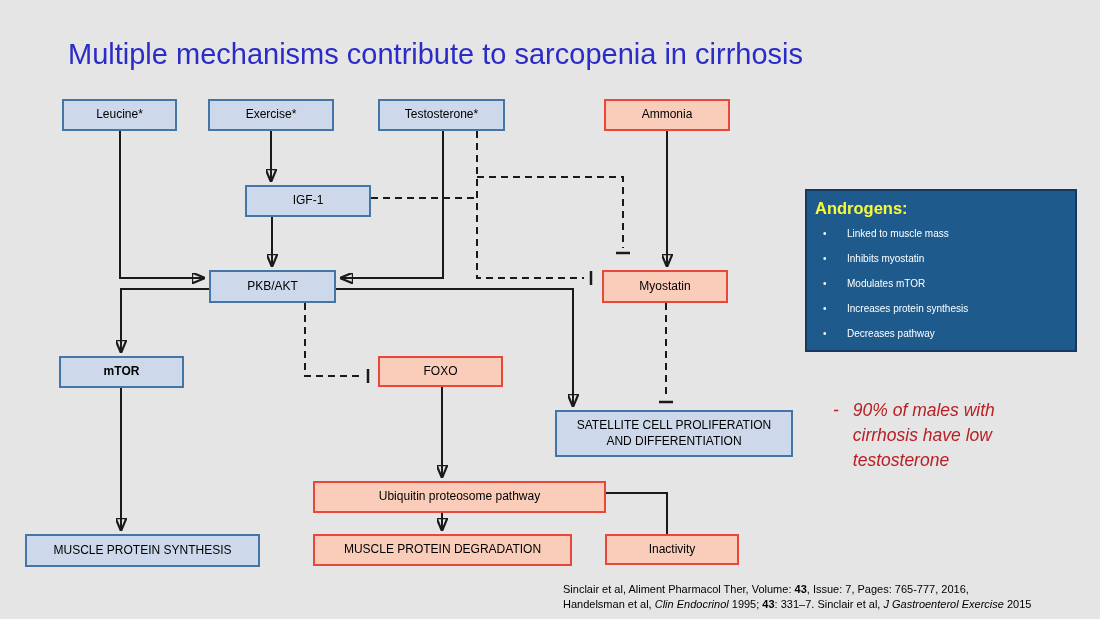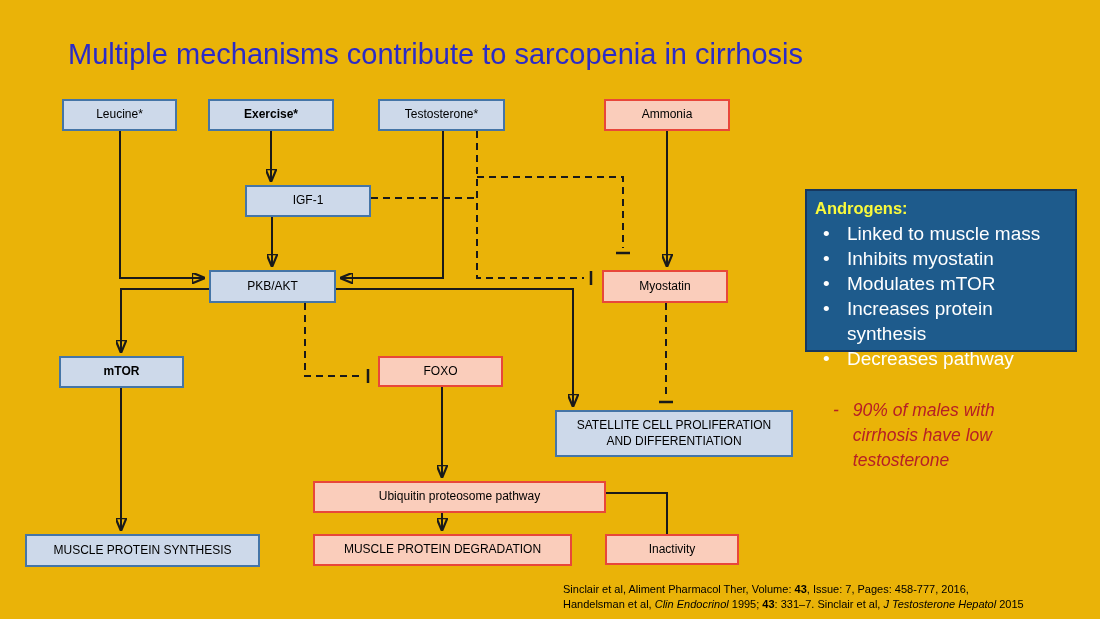--- a/index.html
+++ b/index.html
@@ -1,17 +1,17 @@
 <!DOCTYPE html>
 <html style="--title-blue: #2B2BC7; --blue-fill: #CDD9EA; --blue-border: #4575A7; --pink-fill: #FACDBB; --pink-border: #E8473A; --panel-bg: #1E5B8C; --panel-border: #17375E; --panel-heading: #FAFA3C; --panel-text: #FFFFFF; --note-red: #B72025; --line-color: #1A1A1A;"><head>
 <meta charset="utf-8">
 <style>
   html,body{margin:0;padding:0;background:#fff;}
   #slide{
-    position:relative;width:1100px;height:619px;background:#eab308;overflow:hidden;
+    position:relative;width:1100px;height:619px;background:#e5e5e5;overflow:hidden;
     font-family:"Liberation Sans", sans-serif;
   }
   #connectors{position:absolute;left:0;top:0;z-index:1;}
   #connectors path{fill:none;stroke:var(--line-color);stroke-width:2px;}
   #connectors path.dashed{stroke-dasharray:7 5;}
   #connectors path.tbar{stroke-dasharray:none;stroke-width:2.5px;}
   .page-title{
     position:absolute;left:68px;top:38px;width:900px;
     font-size:29px;color:var(--title-blue);white-space:nowrap;
   }
@@ -22,21 +22,21 @@
   }
   .blue{background:var(--blue-fill);border:2px solid var(--blue-border);}
   .pink{background:var(--pink-fill);border:2px solid var(--pink-border);}
   .panel{
     position:absolute;left:805px;top:189px;width:272px;height:163px;box-sizing:border-box;
     background:var(--panel-bg);border:2px solid var(--panel-border);z-index:2;
     padding:6px 8px 16px 8px;
   }
   .panel-heading{color:var(--panel-heading);font-weight:bold;font-size:16.5px;line-height:22px;}
   .panel ul{margin:2px 0 0 0;padding:0;list-style:none;}
-  .panel li{position:relative;color:var(--panel-text);font-size:19px;line-height:25px;padding-left:32px;}
+  .panel li{position:relative;color:var(--panel-text);font-size:10px;line-height:25px;padding-left:32px;}
   .panel li::before{content:"\2022";position:absolute;left:8px;color:var(--panel-text);}
   .note{
     position:absolute;left:833px;top:398px;width:210px;z-index:2;
     color:var(--note-red);font-style:italic;font-size:17.5px;line-height:25px;
     display:flex;gap:14px;
   }
   .citations{
     position:absolute;left:563px;top:582px;width:530px;z-index:2;
     font-size:11px;line-height:15px;color:#000;
   }
@@ -74,21 +74,21 @@
     <path class="dashed" d="M477 131 V278 H584"></path>
     <path class="tbar" d="M591 271 V285"></path>
     <path class="dashed" d="M477 177 H623 V248"></path>
     <path class="tbar" d="M616 253 H630"></path>
     <path class="dashed" d="M335 198 H477"></path>
     <path class="dashed" d="M666 303 V397"></path>
     <path class="tbar" d="M659 402 H673"></path>
   </svg>
 
   <div class="box blue" style="left:62px;top:99px;width:115px;height:32px;">Leucine*</div>
-  <div class="box blue" style="left:208px;top:99px;width:126px;height:32px;font-weight:bold;">Exercise*</div>
+  <div class="box blue" style="left:208px;top:99px;width:126px;height:32px;">Exercise*</div>
   <div class="box blue" style="left:378px;top:99px;width:127px;height:32px;">Testosterone*</div>
   <div class="box pink" style="left:604px;top:99px;width:126px;height:32px;">Ammonia</div>
   <div class="box blue" style="left:209px;top:185px;width:126px;height:32px;margin-left:36px;">IGF-1</div>
   <div class="box blue" style="left:209px;top:270px;width:127px;height:33px;">PKB/AKT</div>
   <div class="box pink" style="left:602px;top:270px;width:126px;height:33px;">Myostatin</div>
   <div class="box blue" style="left:59px;top:356px;width:125px;height:32px;font-weight:bold;">mTOR</div>
   <div class="box pink" style="left:378px;top:356px;width:125px;height:31px;">FOXO</div>
   <div class="box blue" style="left:555px;top:410px;width:238px;height:47px;">SATELLITE CELL PROLIFERATION AND DIFFERENTIATION</div>
   <div class="box pink" style="left:313px;top:481px;width:293px;height:32px;">Ubiquitin proteosome pathway</div>
   <div class="box blue" style="left:25px;top:534px;width:235px;height:33px;">MUSCLE PROTEIN SYNTHESIS</div>
@@ -109,17 +109,17 @@
   <div class="note">
     <span>-</span>
     <div>
       <div>90%  of males with</div>
       <div>cirrhosis have low</div>
       <div>testosterone</div>
     </div>
   </div>
 
   <div class="citations">
-    <div><span>Sinclair et al, Aliment Pharmacol Ther, Volume: </span><span class="b">43</span><span>, Issue: 7, Pages: 458-777, 2016,</span></div>
-    <div><span>Handelsman et al, </span><span class="it">Clin Endocrinol</span><span> 1995; </span><span class="b">43</span><span>: 331–7. Sinclair et al, </span><span class="it">J Testosterone Hepatol</span><span> 2015</span></div>
+    <div><span>Sinclair et al, Aliment Pharmacol Ther, Volume: </span><span class="b">43</span><span>, Issue: 7, Pages: 765-777, 2016,</span></div>
+    <div><span>Handelsman et al, </span><span class="it">Clin Endocrinol</span><span> 1995; </span><span class="b">43</span><span>: 331–7. Sinclair et al, </span><span class="it">J Gastroenterol Exercise</span><span> 2015</span></div>
   </div>
 
 </div>
 
 </body></html>

